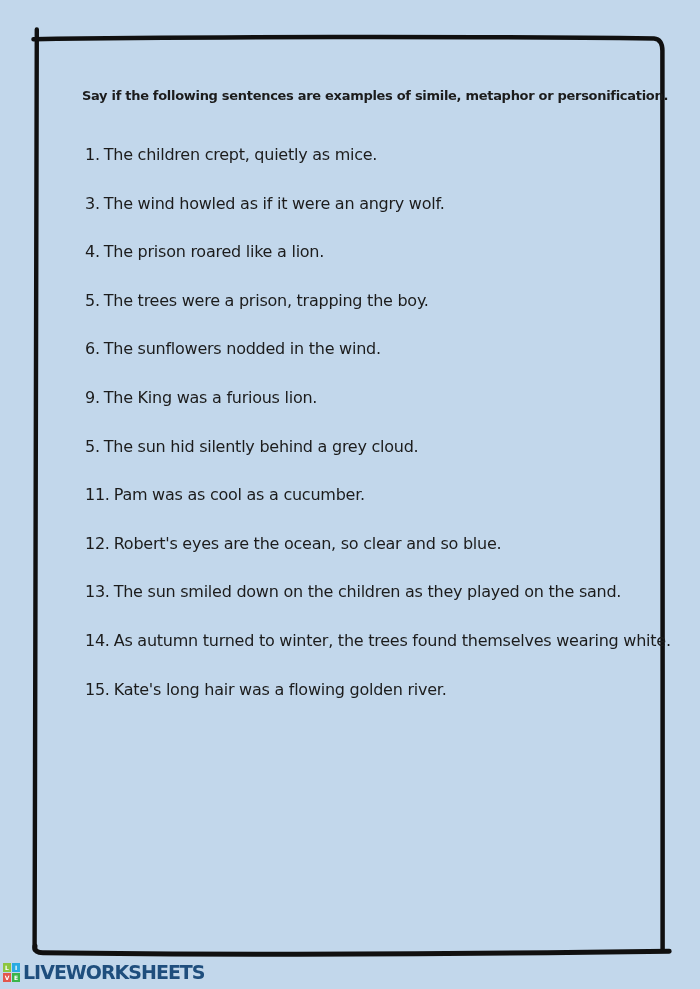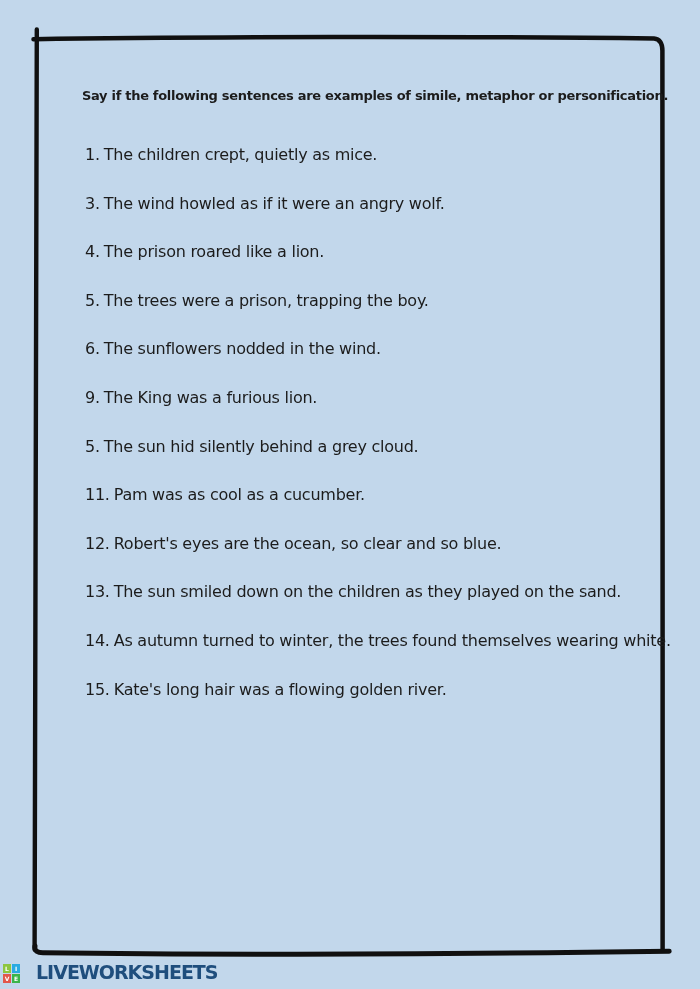--- a/index.html
+++ b/index.html
@@ -37,22 +37,22 @@
     font-size: 16px;
     letter-spacing: -0.25px;
     white-space: nowrap;
   }
   .sentence-number { display: inline-block; }
   .sentence-text { display: inline-block; margin-left: 4px; }
   .footer-logo {
     position: absolute;
     left: 3px; top: 961px;
     display: flex;
-    align-items: flex-end;
-    gap: 16px;
+    align-items: flex-start;
+    gap: 3px;
     cursor: pointer;
   }
   .logo-grid {
     display: grid;
     grid-template-columns: 8px 8px;
     grid-auto-rows: 9px;
     gap: 1px;
     margin-top: 2px;
   }
   .logo-block {

